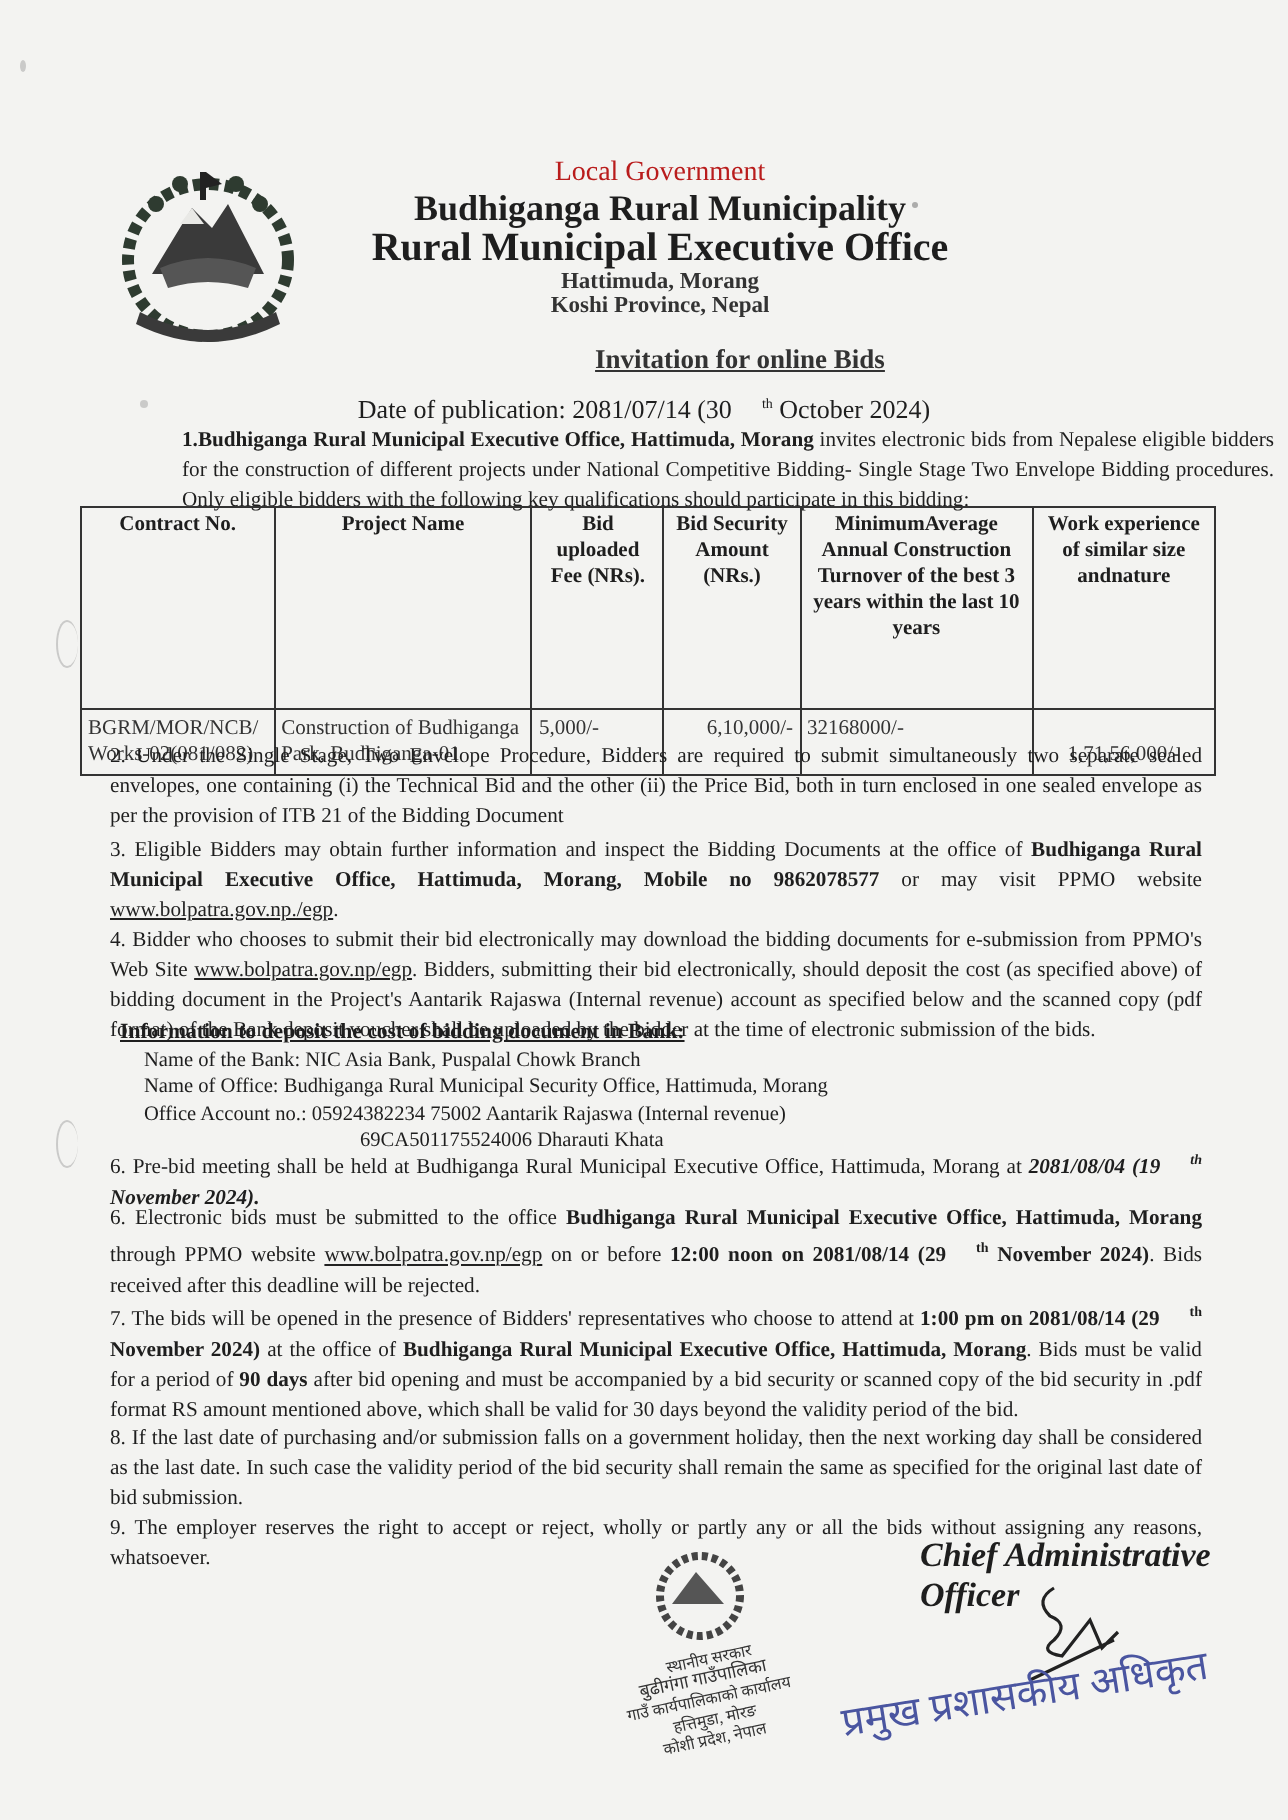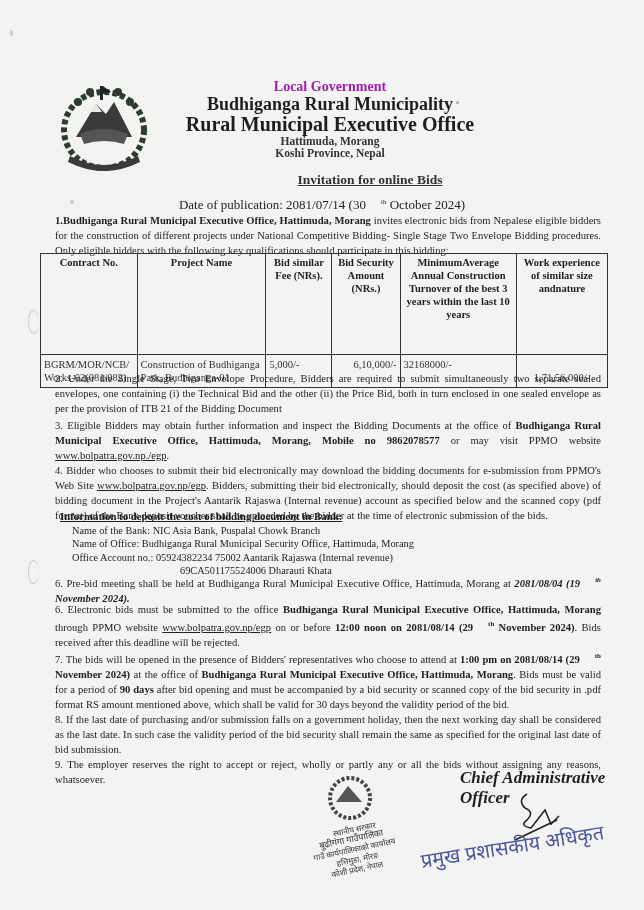--- a/index.html
+++ b/index.html
@@ -7,28 +7,28 @@
       width: 644px; height: 910px; overflow: hidden;
       background: #f3f3f1;
       font-family: "Liberation Serif", "DejaVu Serif", serif;
       color: #1e1e1e;
       position: relative;
     }
     .page { position: absolute; left: 0; top: 0; width: 644px; height: 910px; }
     .speck { position: absolute; background: #9a9a9a; border-radius: 50%; opacity: .45; }
     .emblem { position: absolute; left: 56px; top: 82px; width: 96px; height: 92px; }
     .header { position: absolute; left: 160px; top: 80px; width: 340px; text-align: center; line-height: 1.05; }
-    .header .l1 { font-size: 14px; font-weight: bold; color: #a21caf; text-align: center; }
+    .header .l1 { font-size: 14px; font-weight: normal; color: #b91c1c; text-align: center; }
     .header .l2 { font-size: 18px; font-weight: bold; }
     .header .l3 { font-size: 20px; font-weight: bold; }
     .header .l4, .header .l5 { font-size: 11.5px; font-weight: bold; color: #333; }
     .title { position: absolute; left: 0; width: 644px; top: 172px; text-align: center; font-size: 13.5px; font-weight: bold; text-decoration: underline; color: #333; margin-left: 48px; }
     .pubdate { position: absolute; left: 0; width: 644px; top: 197px; text-align: center; font-size: 13px; }
     .body { position: absolute; left: 55px; width: 546px; font-size: 10.6px; line-height: 15px; text-align: justify; }
-    .p1 { top: 213px; }
+    .p1 { top: 213px; margin-left: 36px; }
     table.bids { position: absolute; left: 40px; top: 253px; width: 568px; border-collapse: collapse; font-size: 10.5px; padding-left: 18px; }
     table.bids th, table.bids td { border: 1px solid #333; vertical-align: top; }
     table.bids th { font-weight: bold; text-align: center; line-height: 13px; padding: 2px 3px; }
     table.bids td { padding: 3px 3px; line-height: 13px; color: #333; }
     .p2 { top: 371px; }
     .p3 { top: 418px; }
     .p4 { top: 463px; }
     .bankinfo { position: absolute; left: 60px; top: 510px; font-size: 10.3px; line-height: 13.5px; }
     .bankinfo .h { font-weight: bold; text-decoration: underline; font-size: 10.8px; }
     .bankinfo .indent { padding-left: 12px; }
@@ -87,21 +87,21 @@
 
   <div class="body p1">
     <span class="b">1.Budhiganga Rural Municipal Executive Office, Hattimuda, Morang</span><span> invites electronic bids from Nepalese eligible bidders for the construction of different projects under National Competitive Bidding- Single Stage Two Envelope Bidding procedures. Only eligible bidders with the following key qualifications should participate in this bidding:</span>
   </div>
 
   <table class="bids">
     <thead>
       <tr>
         <th style="width:76px;height:96px">Contract No.</th>
         <th style="width:116px">Project Name</th>
-        <th style="width:56px">Bid similar Fee (NRs).</th>
+        <th style="width:56px">Bid uploaded Fee (NRs).</th>
         <th style="width:58px">Bid Security Amount (NRs.)</th>
         <th style="width:104px">MinimumAverage Annual Construction Turnover of the best 3 years within the last 10 years</th>
         <th style="width:80px">Work experience of similar size andnature</th>
       </tr>
     </thead>
     <tbody>
       <tr>
         <td>BGRM/MOR/NCB/ Works-02(081/082)</td>
         <td>Construction of Budhiganga Park, Budhiganga-01</td>
         <td>5,000/-</td>

